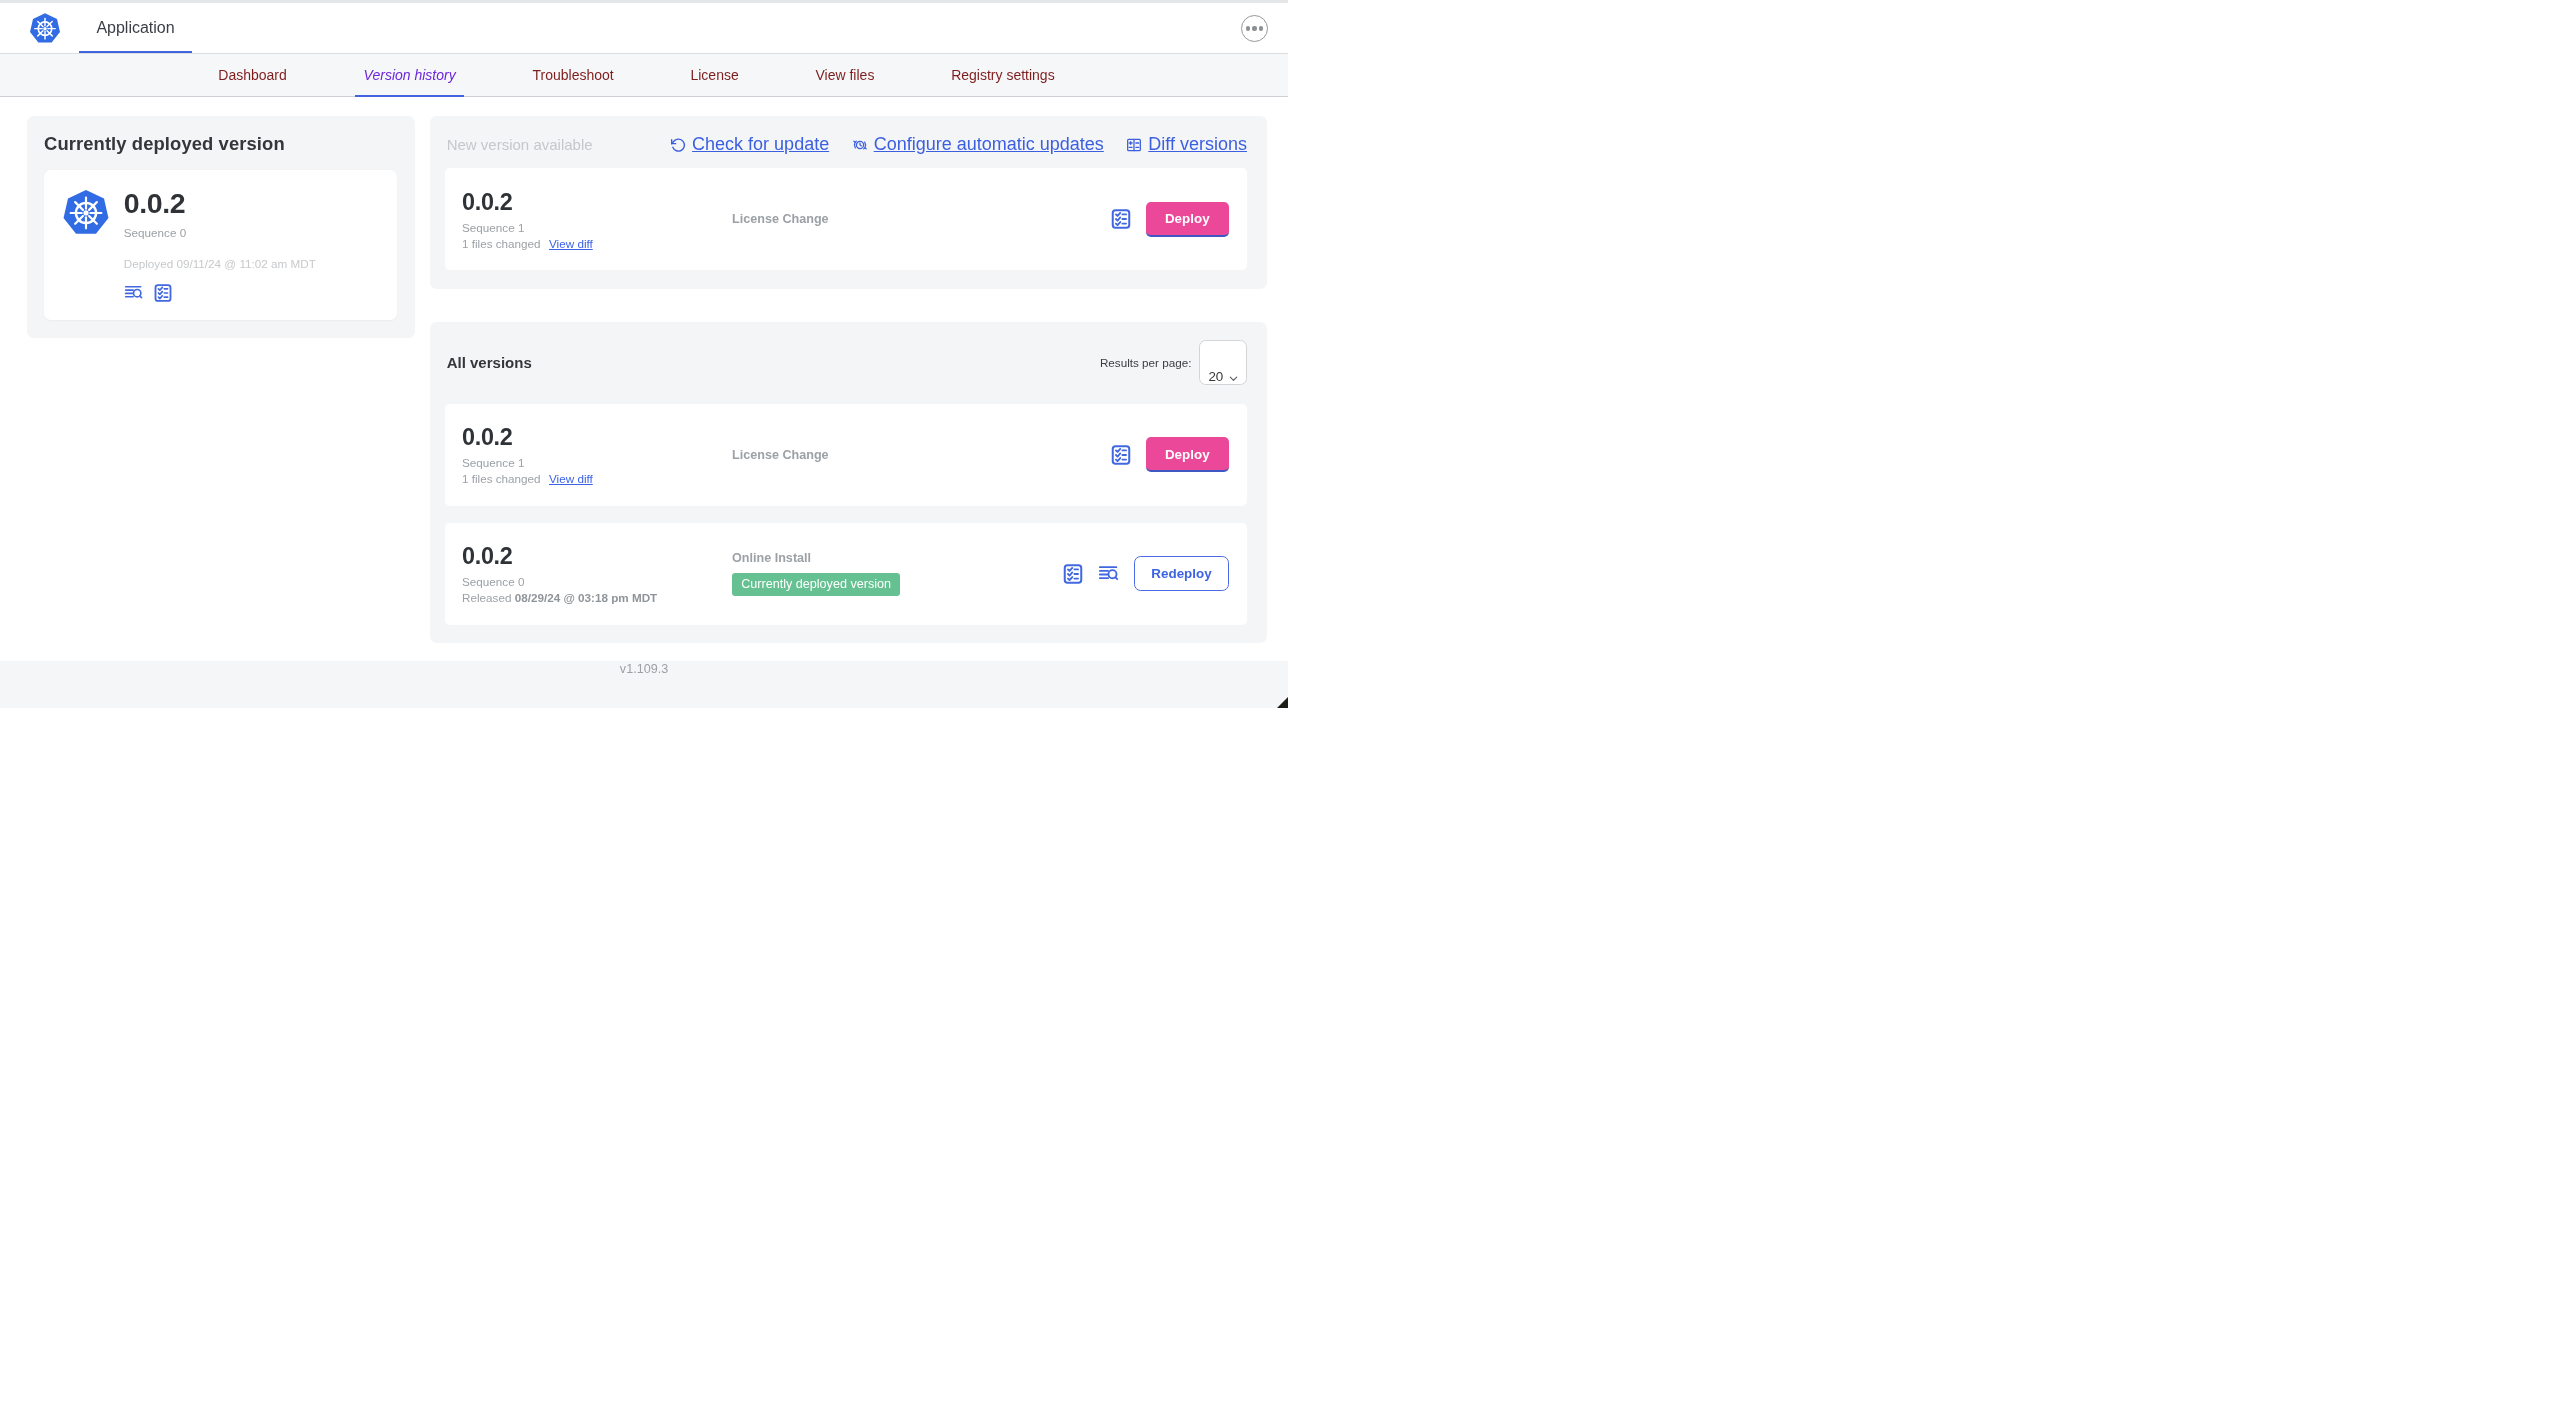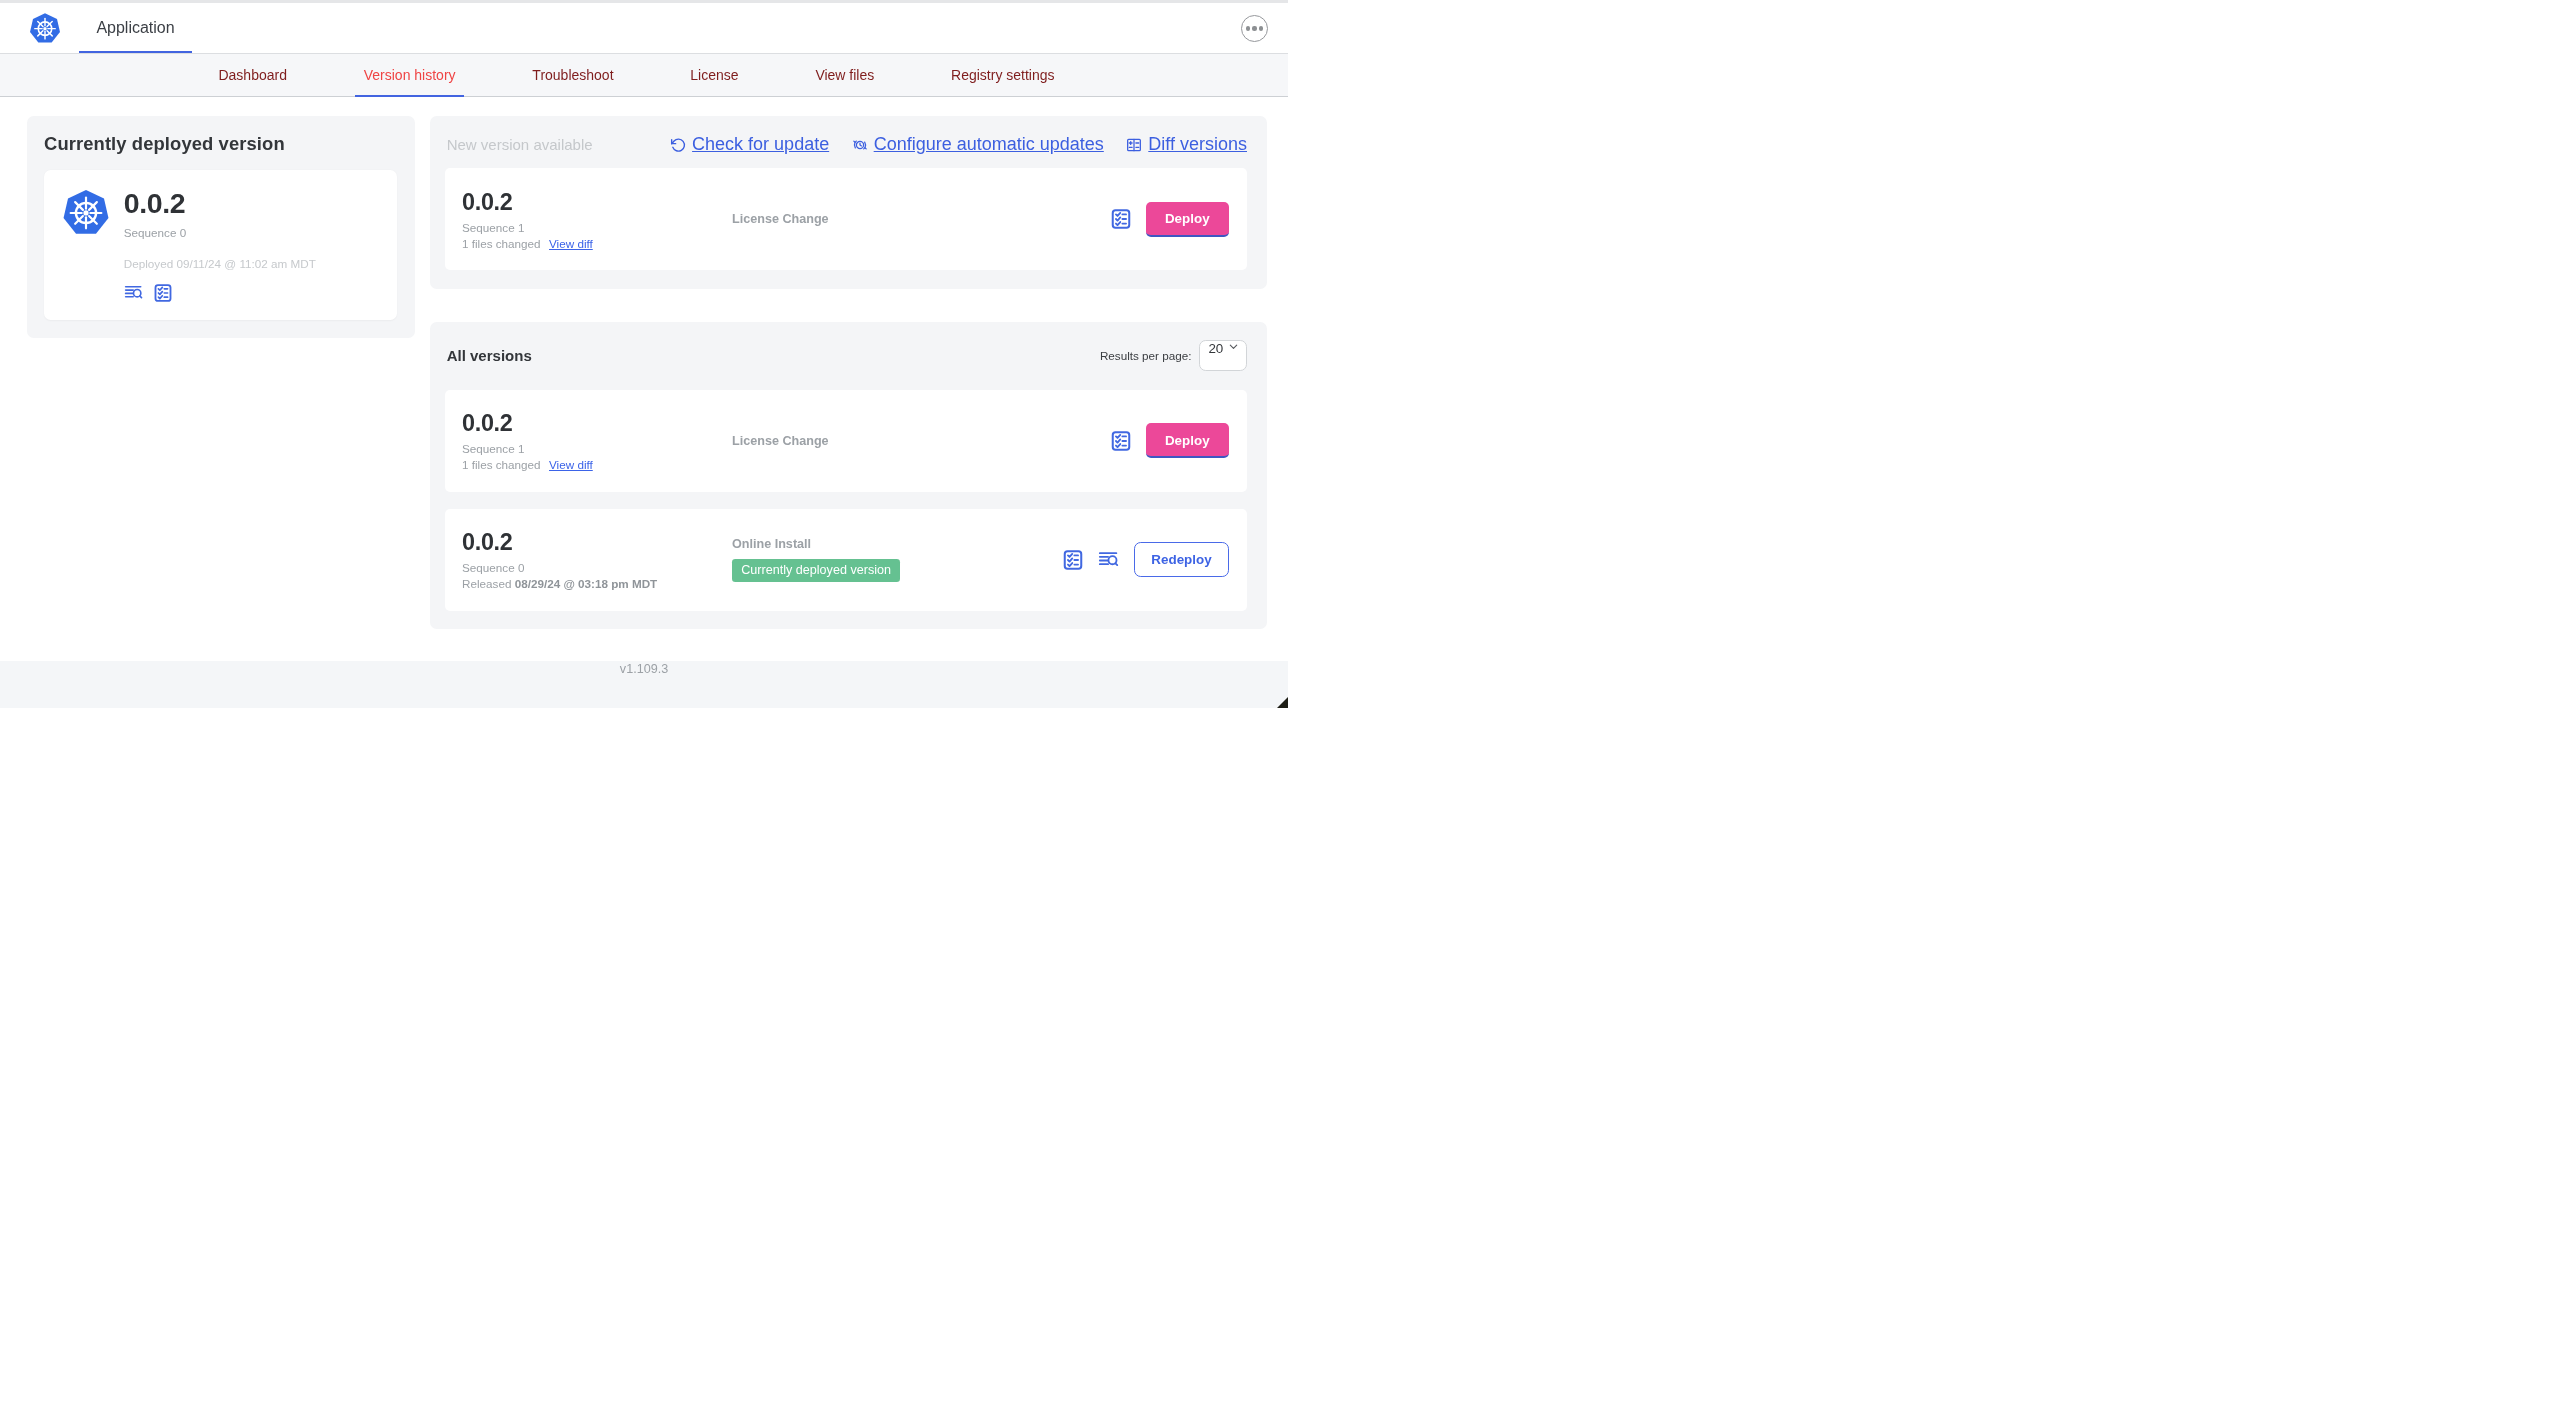--- a/index.html
+++ b/index.html
@@ -18,21 +18,21 @@
   .app-tab span { font-size:16px; font-weight:500; color:#3b3f45; }
   .app-tab::after { content:""; position:absolute; left:0; right:0; bottom:0; height:2.5px; background:#4264e0; }
   .more-btn { position:absolute; right:20px; top:11.7px; width:27px; height:27px; border:1.7px solid #96989c; border-radius:50%;
     display:flex; align-items:center; justify-content:center; gap:2.5px; background:#fff; cursor:pointer; }
   .more-btn i { width:4.2px; height:4.2px; border-radius:50%; background:#8d9093; display:block; }
 
   
   .nav { height:44px; background:#f6f7f9; border-top:0.8px solid #dcdee1; border-bottom:0.8px solid #cdd0d4;
     display:flex; justify-content:center; align-items:stretch; gap:60px; padding-right:15px; }
   .tab { position:relative; display:flex; align-items:center; padding:0 8.4px; font-size:14px; color:#7f1d1d; cursor:pointer; }
-  .tab.active { color:#ef4444; }
+  .tab.active { color:#6d28d9;font-style:italic; }
   .tab.active::after { content:""; position:absolute; left:0; right:0; bottom:-0.8px; height:2.5px; background:#4264e0; }
 
   
   .content { display:flex; align-items:flex-start; gap:15px; padding:18.4px 0 0 27px; }
   .panel { background:#f4f5f7; border-radius:6.7px; }
 
   
   .left-panel { width:388px; padding:17px 18.4px 18.4px 17px; }
   .left-panel h2 { font-size:18.4px; font-weight:bold; color:#33363a; margin-bottom:15px; letter-spacing:0.1px; }
   .deployed-card { background:#fff; border-radius:6.7px; padding:18.4px 17px 17px 18.4px; display:flex; gap:13.4px; box-shadow:0 0.8px 1.7px rgba(0,0,0,.04); }
@@ -69,22 +69,22 @@
   .vr-right .mini-icon { width:22px; height:22px; }
   .btn-primary { background:#ec4899; border:none; border-bottom:2.5px solid #3e57c2; border-radius:5px; color:#fff;
     font-size:13.4px; font-weight:bold; padding:9.2px 19px 8.4px; cursor:pointer; font-family:inherit; }
   .btn-outline { background:#fff; border:0.8px solid #4a6ae8; border-radius:6.7px; color:#3d63e4;
     font-size:13.4px; font-weight:bold; padding:9.2px 16px; cursor:pointer; font-family:inherit; }
 
   .all-versions-panel { margin-top:33px; }
   .all-versions-title { font-size:15px; font-weight:bold; color:#33363a; padding-left:1.7px; }
   .rpp { display:flex; align-items:center; gap:7.5px; }
   .rpp-label { font-size:11.7px; color:#3a3d41; }
-  .rpp-select { width:48px; height:31px; background:#fff; border:0.8px solid #d2d5d8; border-radius:6.7px;
-    display:flex; align-items:flex-start; justify-content:space-between; padding:0 7.5px 0 8.4px; cursor:pointer; }
+  .rpp-select { width:48px; height:45px; background:#fff; border:0.8px solid #d2d5d8; border-radius:6.7px;
+    display:flex; align-items:flex-end; justify-content:space-between; padding:0 7.5px 0 8.4px; cursor:pointer; }
   .rpp-select span { font-size:13.4px; color:#34373b; }
   .version-row.second { margin-top:17px; }
 
   
   .footer { position:absolute; left:0; right:0; bottom:0; height:47px; background:#f4f6f8; text-align:center; }
   .footer span { display:inline-block; font-size:12.6px; color:#9ca1a6; }
   .cursor-wedge { position:absolute; right:0; bottom:0; width:0; height:0;
     border-left:11px solid transparent; border-bottom:11px solid #1e1e16; }
 </style>
 </head>

